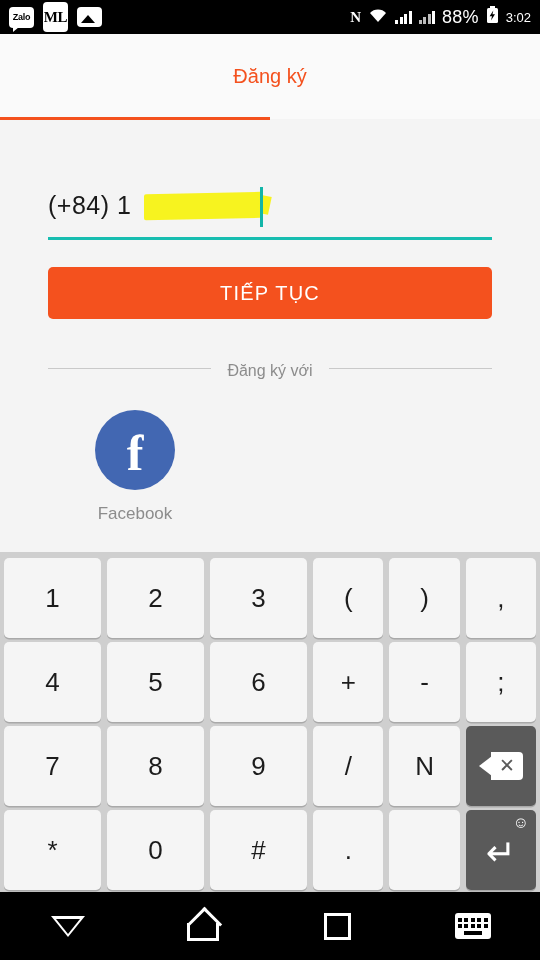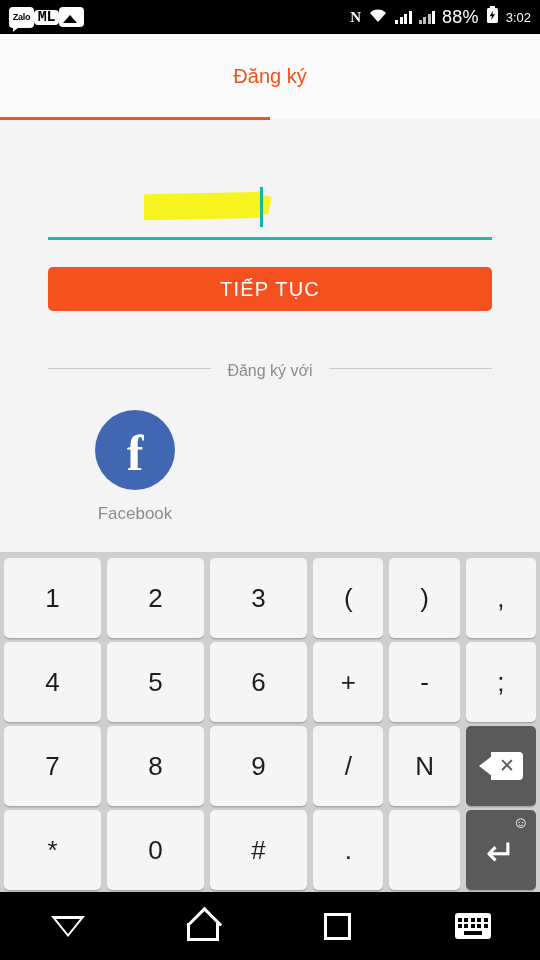--- a/index.html
+++ b/index.html
@@ -10,34 +10,34 @@
     overflow:hidden;
   }
   #screen { position:relative; width:540px; height:960px; background:#f4f4f4; }
 
   
   .statusbar {
     position:absolute; top:0; left:0; width:540px; height:34px;
     background:#000; color:#fff;
     display:flex; align-items:center; padding:0 9px;
   }
-  .sb-left { display:flex; align-items:center; }
+  .sb-left { display:flex; align-items:center; gap:9px; }
   .sb-right { margin-left:auto; display:flex; align-items:center; gap:7px; }
   .sb-badge {
     background:#fff; color:#000; border-radius:4px;
     font-size:9px; font-weight:bold;
     display:flex; align-items:center; justify-content:center;
     letter-spacing:-0.3px;
   }
   .badge-zalo { width:25px; height:21px; position:relative; }
   .badge-zalo::after{
     content:""; position:absolute; left:4px; bottom:-4px;
     border-left:6px solid #fff; border-bottom:5px solid transparent;
   }
-  .badge-ml { width:25px; height:15px; font-size:15px; font-family:Liberation Mono, monospace; }
+  .badge-ml { width:25px; height:30px; font-size:15px; font-family:Liberation Serif, serif; }
   .badge-img { width:25px; height:20px; position:relative; overflow:hidden; }
   .badge-img::after{
     content:""; position:absolute; left:4px; bottom:4px;
     width:0;height:0;border-left:7px solid transparent;border-right:7px solid transparent;
     border-bottom:8px solid #000;
   }
   .sb-txt { font-size:18px; letter-spacing:0.2px; }
   .sb-time { font-size:13px;text-align:center; }
   .icon-nfc { font-size:15px; font-weight:bold; font-family:"Liberation Serif",serif;}
   .bars { display:flex; align-items:flex-end; gap:1.5px; height:14px; }
@@ -78,21 +78,21 @@
     width:12px;height:18px;background:#f7f31f;transform:rotate(12deg);
   }
   .caret {
     position:absolute; left:212px; top:2px; width:3px; height:40px; background:#12b5a8;
   }
   .phone-underline {
     position:absolute; left:48px; top:117px; width:444px; height:3px; background:#17bdb0;
   }
 
   .cta {
-    position:absolute; left:48px; top:147px; width:444px; height:44px;
+    position:absolute; left:48px; top:147px; width:444px; height:52px;
     background:#f4511e; border:none; border-radius:5px;
     color:#fff; font-size:20px; letter-spacing:1.2px;
     display:flex; align-items:center; justify-content:center;
   }
 
   .divider {
     position:absolute; left:48px; top:237px; width:444px; height:22px;
     display:flex; align-items:center; gap:16px;
   }
   .divider .line { flex:1; height:1px; background:#c9c9c9; }
@@ -228,20 +228,21 @@
   </div>
 
   <div class="tabs">
     <div class="tab active">Đăng ký</div>
   </div>
   <div class="tab-underline"></div>
 
   <div class="content">
 
     <div class="phone-field">
+      <span class="phone-text">(+84) 1</span>
       <span class="redaction"></span>
       <span class="caret"></span>
     </div>
     <div class="phone-underline"></div>
 
     <div class="cta">TIẾP TỤC</div>
 
     <div class="divider">
       <span class="line"></span>
       <span class="dtext">Đăng ký với</span>

